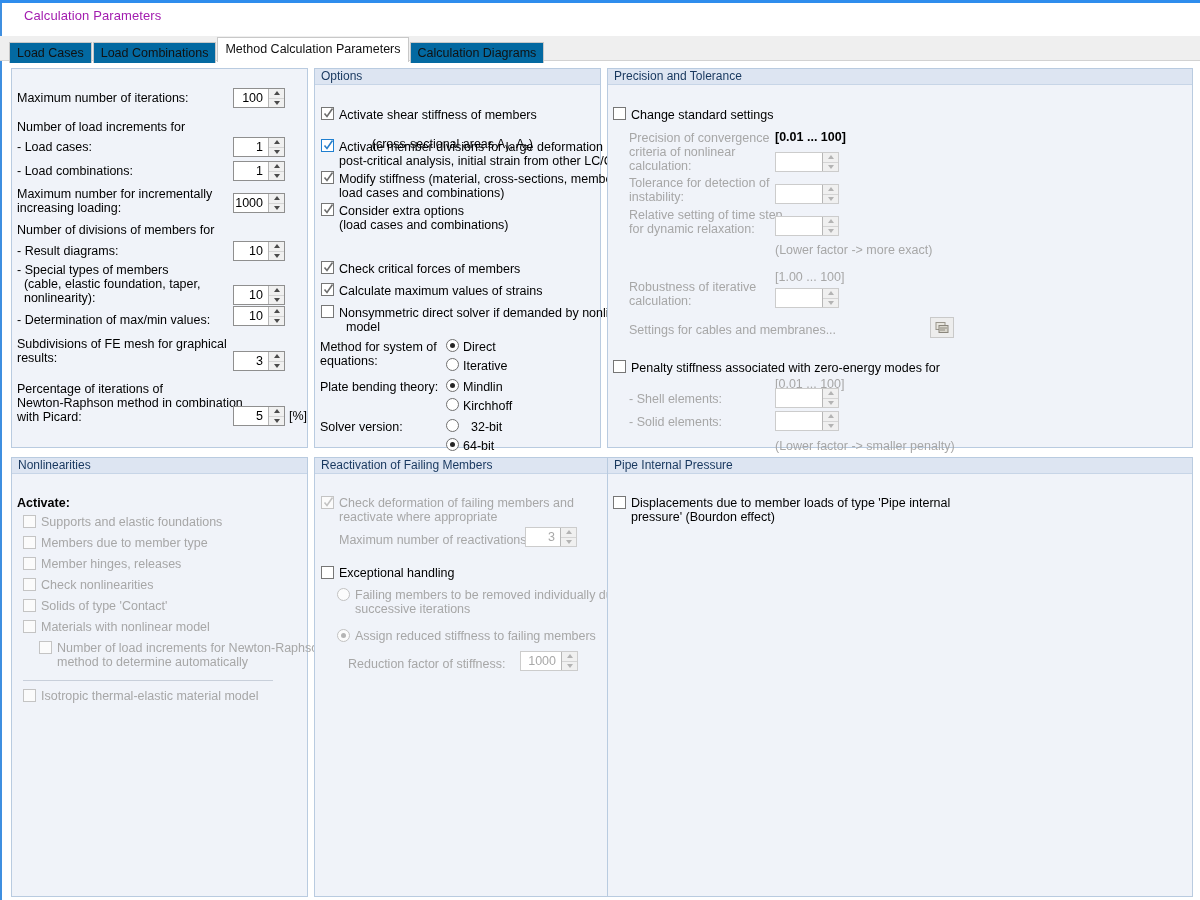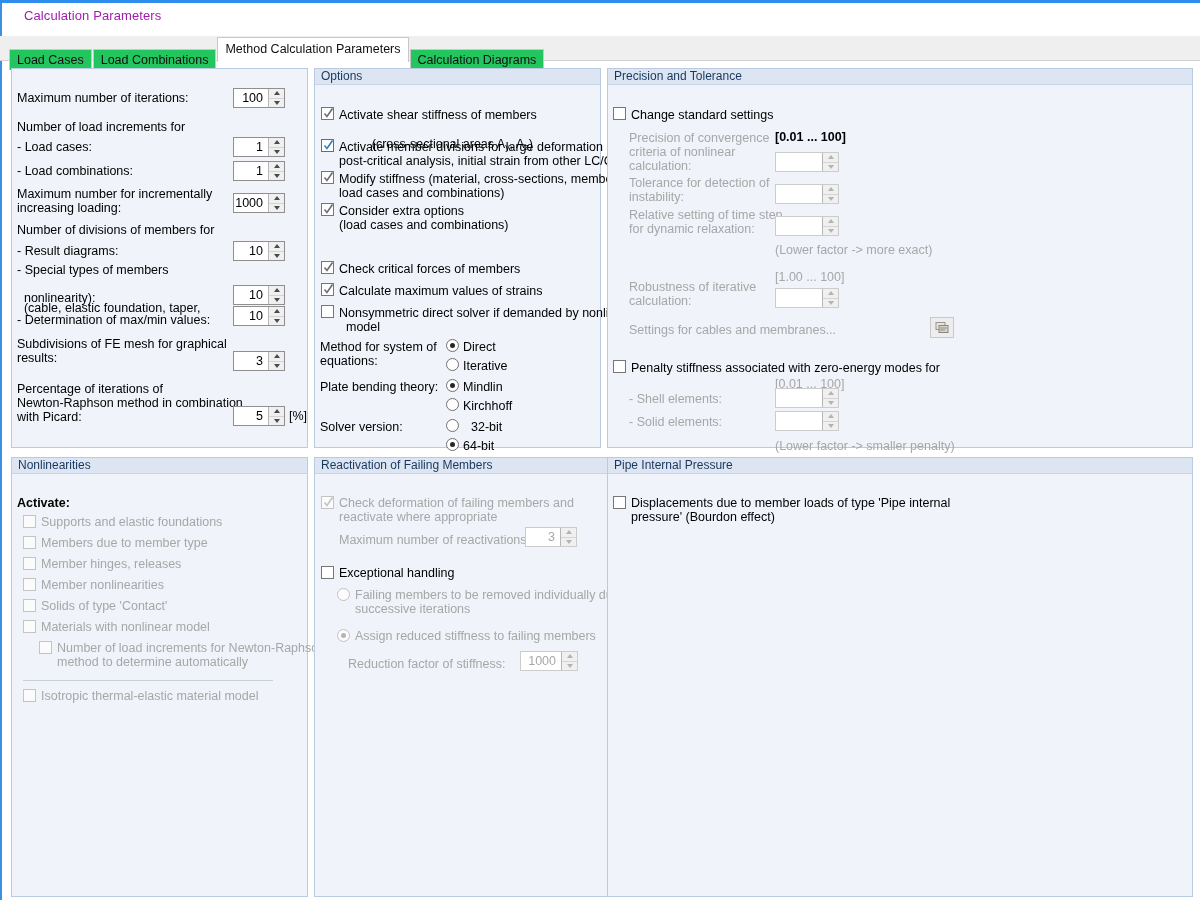--- a/index.html
+++ b/index.html
@@ -31,26 +31,26 @@
     border-bottom: 1px solid #d2d2d2;
   }
   .tabs-inner { position: relative; height: 25px; padding-left: 9px; display: flex; align-items: flex-end; }
   .tab {
     position: relative;
     height: 21px;
     line-height: 20px;
     padding: 0 7px;
     font-size: 12.5px;
     color: #111;
-    background: #22c55e;
+    background: #0369a1;
     border: 1px solid #c8c8c8;
     border-bottom: none;
     margin-right: 1px;
     white-space: nowrap;
-    top: 9px;
+    top: 2px;
   }
   .tab.active {
     background: #ffffff;
     height: 25px;
     line-height: 23px;
     border-color: #c8c8c8;
     z-index: 3;
     top: 1px;
   }
 
@@ -213,21 +213,21 @@
       <div class="lbl" style="left:5px; top:175px;">- Result diagrams:</div>
       <div class="spin" style="left:221px; top:172px; width:52px;">
         <div class="sval">10</div>
         <div class="sbtns">
           <div class="sbtn up"></div>
           <div class="sbtn down"></div>
         </div>
       </div>
 
       <div class="lbl" style="left:5px; top:194px;">- Special types of members</div>
-      <div class="lbl" style="left:5px; top:208px;margin-top:24px;">  (cable, elastic foundation, taper,</div>
+      <div class="lbl" style="left:5px; top:208px;">  (cable, elastic foundation, taper,</div>
       <div class="lbl" style="left:5px; top:222px;">  nonlinearity):</div>
       <div class="spin" style="left:221px; top:216px; width:52px;">
         <div class="sval">10</div>
         <div class="sbtns">
           <div class="sbtn up"></div>
           <div class="sbtn down"></div>
         </div>
       </div>
 
       <div class="lbl" style="left:5px; top:244px;">- Determination of max/min values:</div>
@@ -458,21 +458,21 @@
       <div class="cb dim" style="left:11px; top:41px;"></div>
       <div class="lbl dim" style="left:29px; top:41px;">Supports and elastic foundations</div>
 
       <div class="cb dim" style="left:11px; top:62px;"></div>
       <div class="lbl dim" style="left:29px; top:62px;">Members due to member type</div>
 
       <div class="cb dim" style="left:11px; top:83px;"></div>
       <div class="lbl dim" style="left:29px; top:83px;">Member hinges, releases</div>
 
       <div class="cb dim" style="left:11px; top:104px;"></div>
-      <div class="lbl dim" style="left:29px; top:104px;">Member nonlinearities</div>
+      <div class="lbl dim" style="left:29px; top:104px;">Check nonlinearities</div>
 
       <div class="cb dim" style="left:11px; top:125px;"></div>
       <div class="lbl dim" style="left:29px; top:125px;">Solids of type 'Contact'</div>
 
       <div class="cb dim" style="left:11px; top:146px;"></div>
       <div class="lbl dim" style="left:29px; top:146px;">Materials with nonlinear model</div>
 
       <div class="cb dim" style="left:27px; top:167px;"></div>
       <div class="lbl dim" style="left:45px; top:167px;">Number of load increments for Newton-Raphson</div>
       <div class="lbl dim" style="left:45px; top:181px;">method to determine automatically</div>

